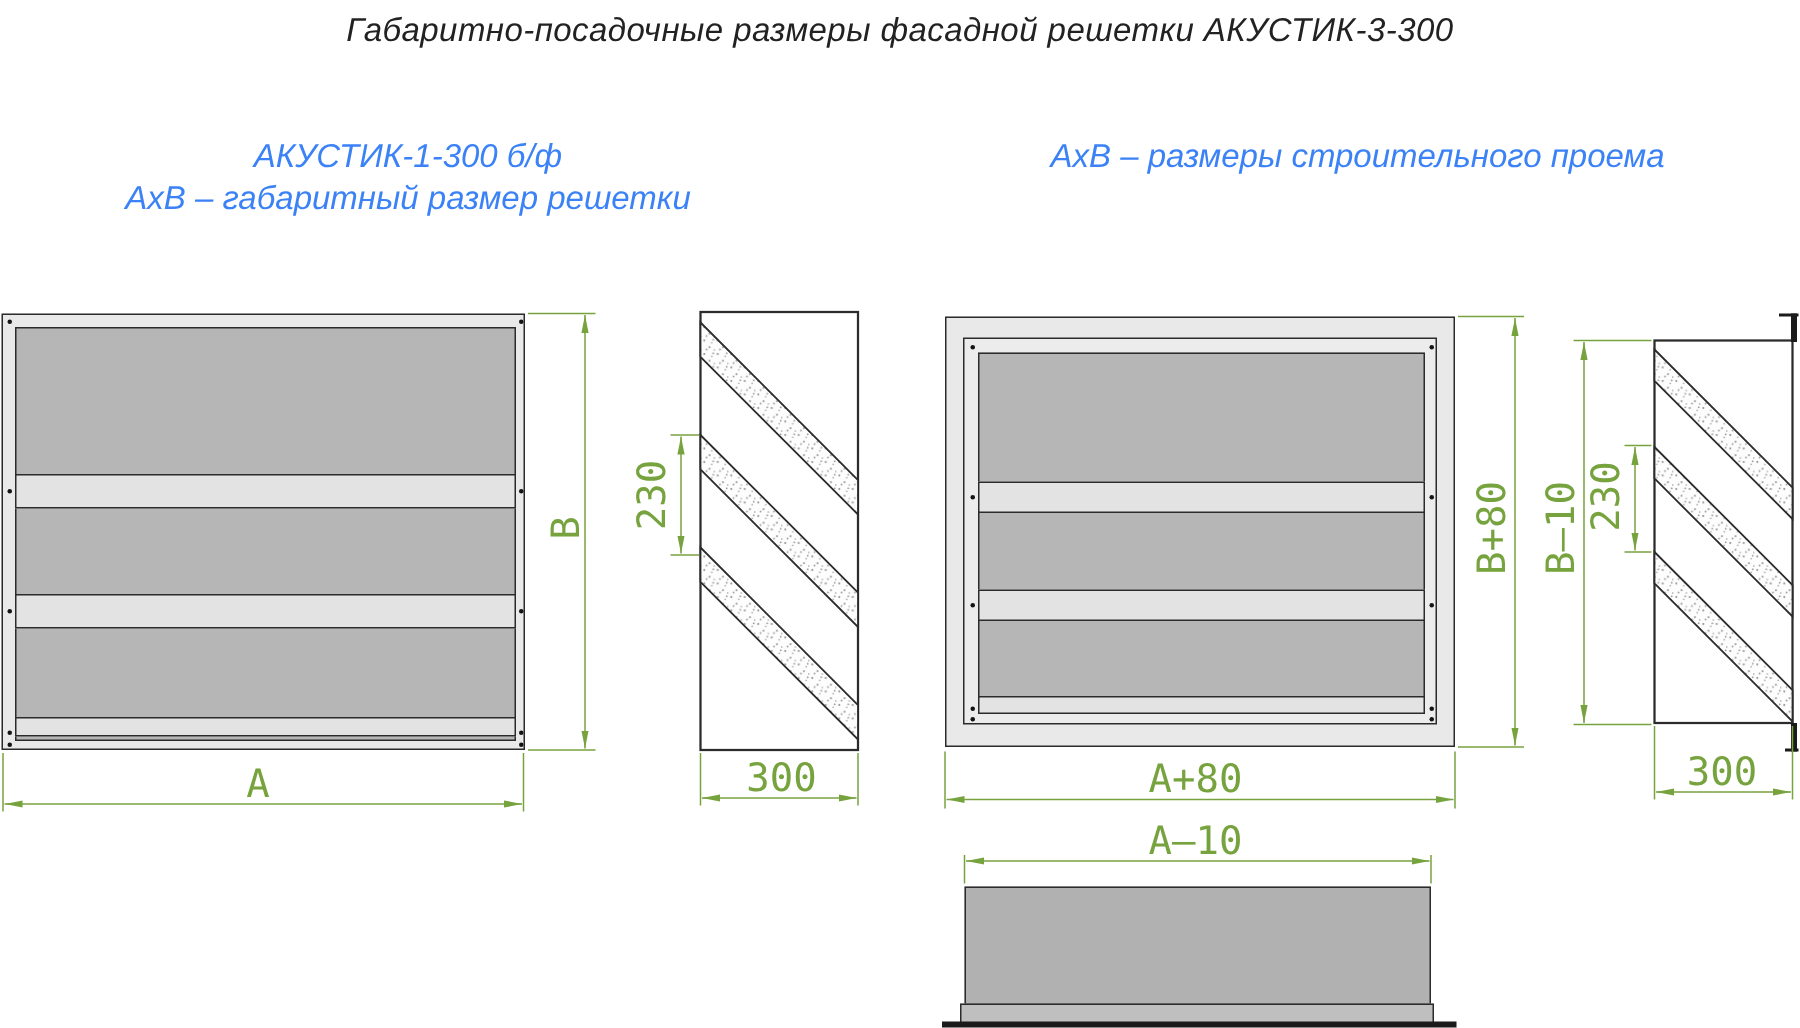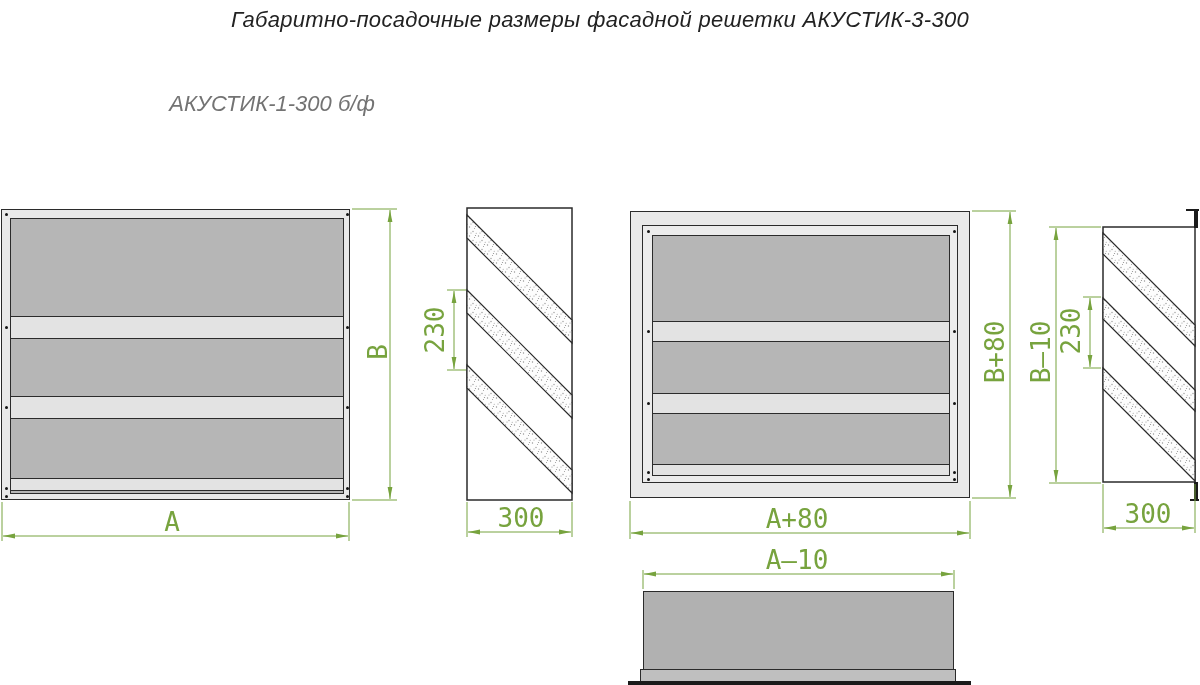--- a/index.html
+++ b/index.html
@@ -1,21 +1,21 @@
 <!DOCTYPE html>
 <html><head>
 <meta charset="utf-8">
 <style>
   html,body{margin:0;padding:0;background:#fff;}
   body{width:1200px;height:685px;position:relative;overflow:hidden;
        font-family:"Liberation Sans",sans-serif;color:#1f1f1f;}
   .title{position:absolute;top:7px;left:0;width:1200px;text-align:center;
          font-style:italic;font-size:22px;letter-spacing:.3px;color:#222;}
   .subtitle{position:absolute;top:90px;width:470px;text-align:center;
-            font-style:italic;font-size:22px;line-height:28px;color:#737373;}
+            font-style:italic;font-size:22px;line-height:28px;color:#3b82f6;}
   .subtitle.sl{left:37px;}
   .subtitle.sr{left:670px;}
   .abs{position:absolute;box-sizing:border-box;}
   .outline{border:1px solid #2b2b2b;}
   
   .front-l{left:1px;top:209px;width:349px;height:291px;background:#e9e9e9;}
   .panel-l{left:8px;top:8px;width:334px;height:276px;background:#b6b6b6;}
   .front-l .bar{left:8px;width:334px;background:#e3e3e3;}
   
   .front-r{left:630px;top:211px;width:340px;height:287px;background:#e9e9e9;}
@@ -35,22 +35,24 @@
   .slat{fill:url(#stipple);stroke:#2b2b2b;stroke-width:1.2;}
   .sider{fill:#ffffff;stroke:#2b2b2b;stroke-width:1.5;}
   .tab{stroke:#1b1b1b;}
 </style>
 </head>
 <body>
 
 <div class="title">Габаритно-посадочные размеры фасадной решетки АКУСТИК-3-300</div>
 <div class="subtitle sl">
   <div>АКУСТИК-1-300 б/ф</div>
+  <div>АхВ – габаритный размер решетки</div>
 </div>
 <div class="subtitle sr">
+  <div>АхВ – размеры строительного проема</div>
 </div>
 
 <div class="abs outline front-l">
   <div class="abs outline panel-l"></div>
   <div class="bar" style="top:106px;height:23px;"></div>
   <div class="bar" style="top:186px;height:23px;"></div>
   <div class="bar" style="top:268px;height:13px;"></div>
   <div class="dot" style="left:3px;top:3px;"></div>
   <div class="dot" style="left:344px;top:3px;"></div>
   <div class="dot" style="left:3px;top:116px;"></div>

